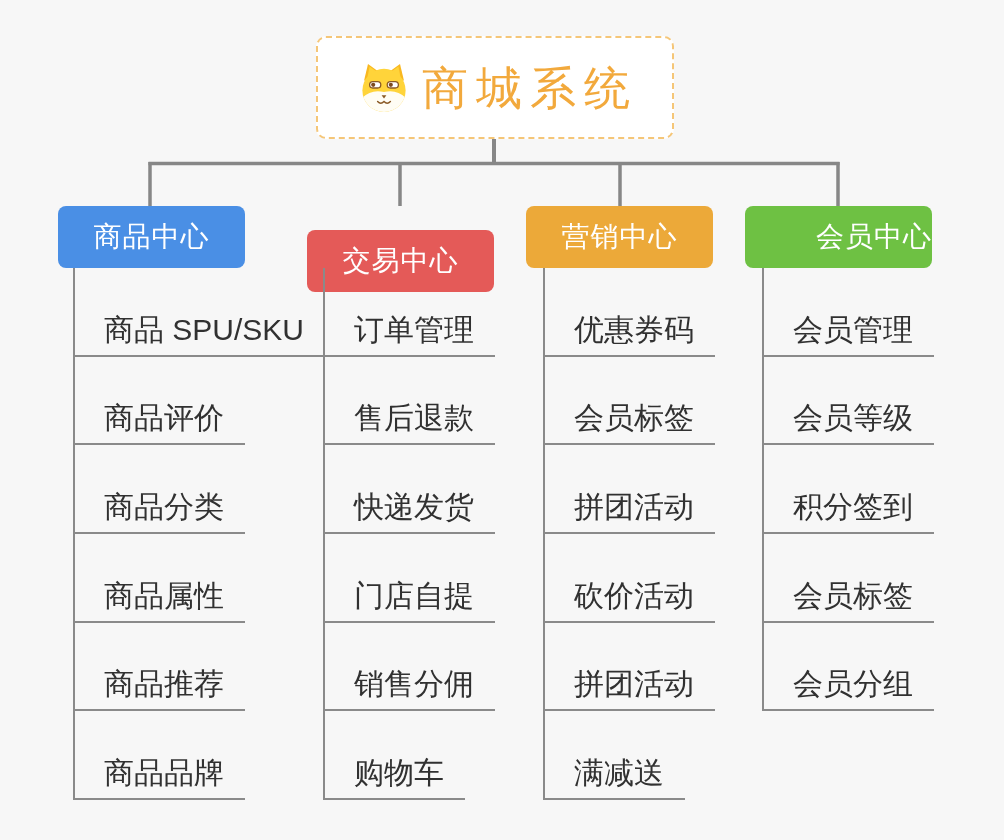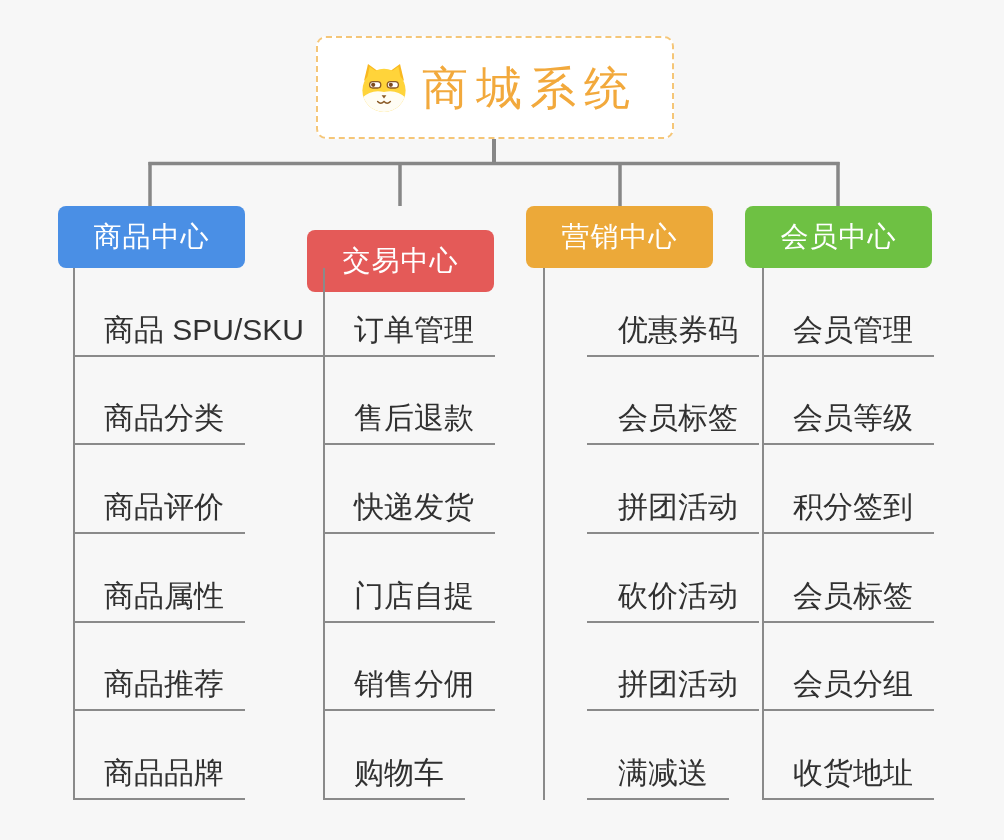--- a/index.html
+++ b/index.html
@@ -62,34 +62,34 @@
     font-size: 28px;
     letter-spacing: 1px;
     display: flex;
     align-items: center;
     justify-content: center;
     white-space: nowrap;
   }
   .branch-0 { left: 58px;  }
   .branch-1 { left: 307px; margin-top: 24px; }
   .branch-2 { left: 526px; }
-  .branch-3 { left: 745px; }
+  .branch-3 { left: 745px; justify-content: flex-end; }
 
   
   .leaf-list {
     position: absolute;
     top: 268px;
     margin: 0;
     padding: 0;
     list-style: none;
     border-left: 2px solid #8a8a8a;
   }
   .list-0 { left: 73px;  }
   .list-1 { left: 323px; }
-  .list-2 { left: 543px; padding-left: 44px; }
+  .list-2 { left: 543px; }
   .list-3 { left: 762px; }
   .leaf-item {
     height: 88.7px;
     display: flex;
     align-items: flex-end;
   }
   .leaf-label {
     display: inline-block;
     white-space: nowrap;
     padding: 0 21px 7px 31px;
@@ -148,26 +148,26 @@
   </div>
   <div class="branch-header branch-3" style="background-color: rgb(110, 193, 67);">
     <span>会员中心</span>
   </div>
 
   <ul class="leaf-list list-0">
     <li class="leaf-item">
         <span class="leaf-label">商品 SPU/SKU</span>
       </li>
     <li class="leaf-item">
+        <span class="leaf-label">商品评价</span>
+      </li>
+    <li class="leaf-item">
         <span class="leaf-label">商品分类</span>
       </li>
     <li class="leaf-item">
-        <span class="leaf-label">商品评价</span>
-      </li>
-    <li class="leaf-item">
         <span class="leaf-label">商品属性</span>
       </li>
     <li class="leaf-item">
         <span class="leaf-label">商品推荐</span>
       </li>
     <li class="leaf-item">
         <span class="leaf-label">商品品牌</span>
       </li>
   </ul>
 
@@ -222,18 +222,15 @@
       </li>
     <li class="leaf-item">
         <span class="leaf-label">积分签到</span>
       </li>
     <li class="leaf-item">
         <span class="leaf-label">会员标签</span>
       </li>
     <li class="leaf-item">
         <span class="leaf-label">会员分组</span>
       </li>
-    <li class="leaf-item">
-        <span class="leaf-label">收货地址</span>
-      </li>
   </ul>
 
 </div>
 
 </body></html>

